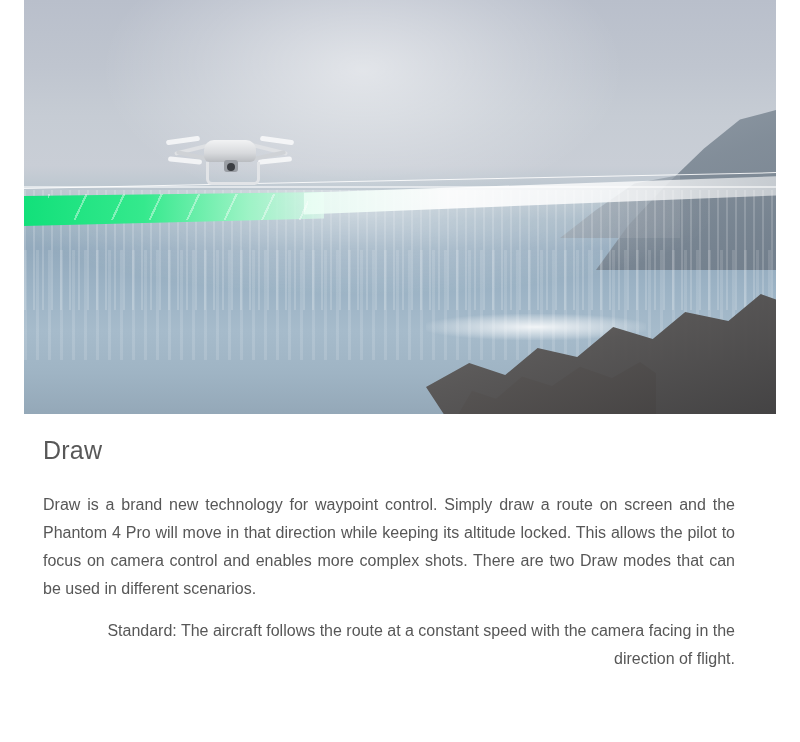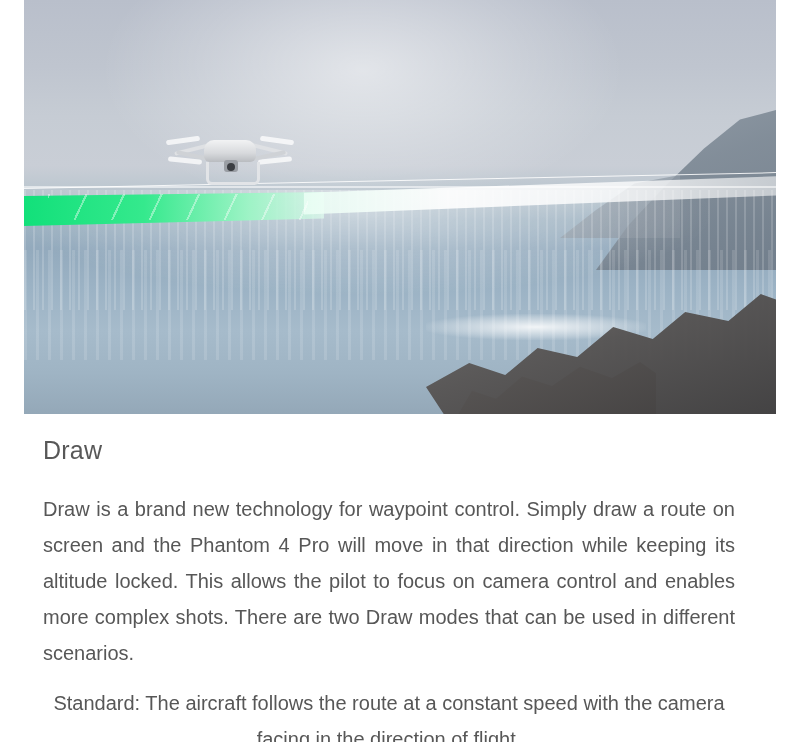--- a/index.html
+++ b/index.html
@@ -267,27 +267,27 @@
     width: 692px;
   }
   .heading {
     font-size: 25px;
     font-weight: normal;
     color: #585858;
     margin: 0 0 26px 0;
     letter-spacing: .2px;
   }
   .para {
-    font-size: 20px;
-    line-height: 36px;
+    font-size: 16px;
+    line-height: 28px;
     color: #575757;
     margin: 0 0 14px 0;
     text-align: justify;
   }
-  .para.last { text-align: center; }
+  .para.last { text-align: right; }
 </style>
 </head>
 <body>
 
 <div class="page">
 
   <div class="hero" title="DJI Phantom 4 Pro drone hovering above the sea with a green Draw route overlay toward a rocky coastline">
     <div class="sun-haze"></div>
     <div class="headland"></div>
     <div class="headland2"></div>

